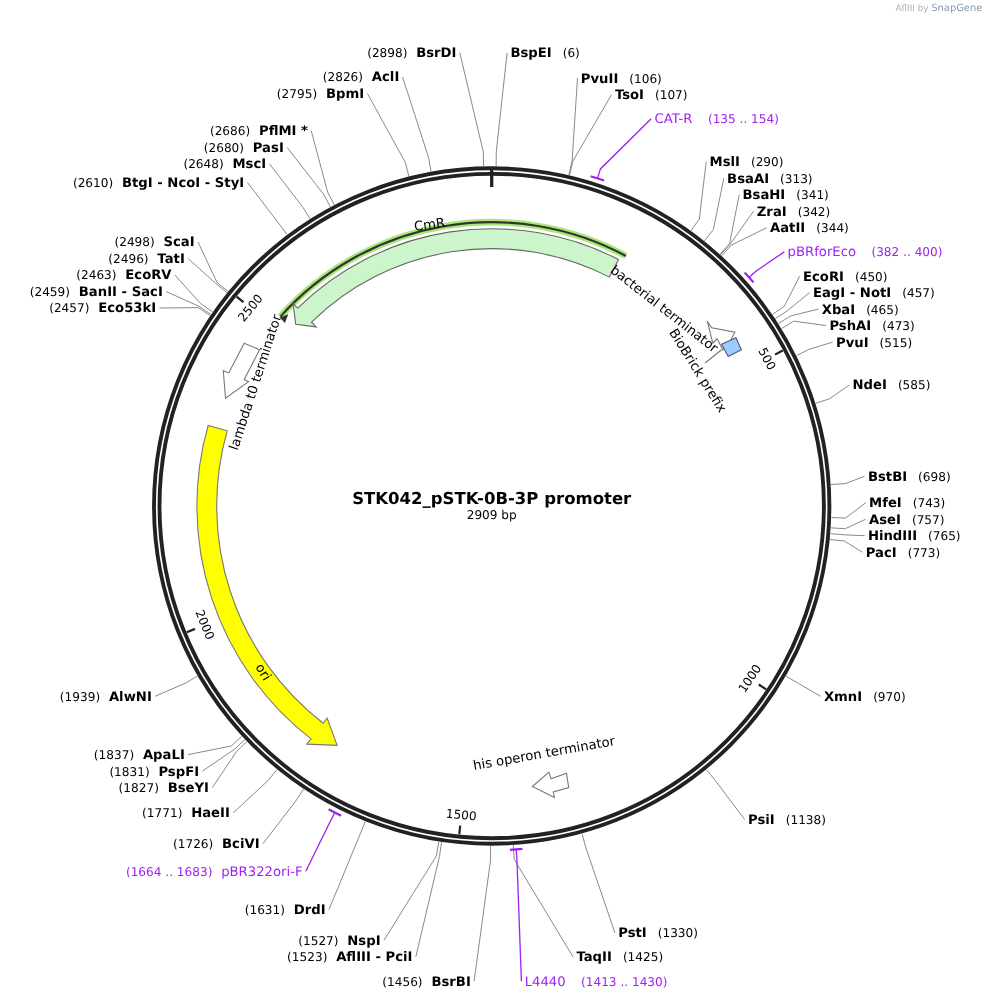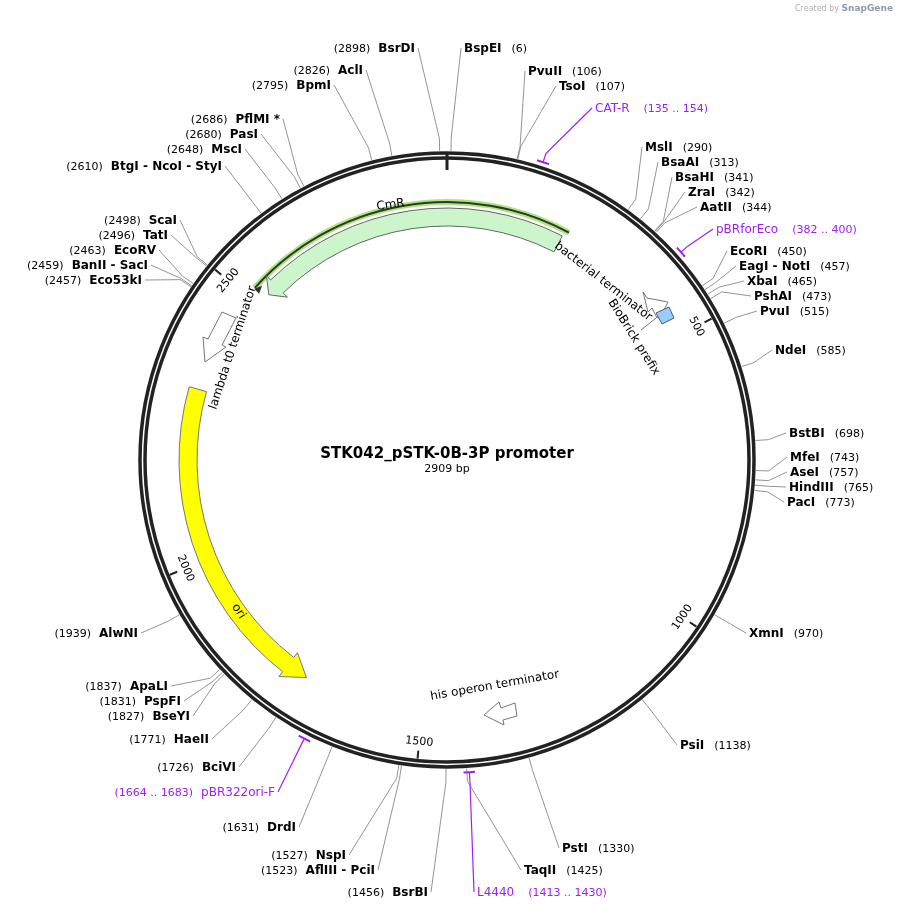--- a/index.html
+++ b/index.html
@@ -1,31 +1,31 @@
 <!DOCTYPE html>
 <html><head>
 <meta charset="utf-8">
 <style>
   html, body { margin:0; padding:0; background:#ffffff; }
   body { width:899px; height:914px; position:relative; overflow:hidden; font-family:"DejaVu Sans", sans-serif; }
   #map { position:absolute; left:0; top:0; }
   .credit { position:absolute; right:6px; top:3px; font-size:8px; color:#b0b0b0; font-family:"DejaVu Sans", sans-serif; }
-  .credit b { color:#8a9bb0; font-weight:bold; font-size:9px; }
+  .credit b { color:#8a9bb0; font-weight:normal; font-size:9px; }
   .enz { font-size:12px; font-weight:bold; fill:#000; }
   .pos { font-size:11px; fill:#000; }
   .primer { font-size:12px; fill:#a020f0; }
   .title { font-size:15px; font-weight:bold; }
   .sub { font-size:11px; }
   .flabel { font-size:12px; fill:#000; }
 </style>
 </head>
 <body>
 
 <div class="credit">
-  <span>Created by</span>
+  <span>AflIII by</span>
   <b>SnapGene</b>
 </div>
 
 <svg id="map" width="899" height="914" viewBox="0 0 899 914" xmlns="http://www.w3.org/2000/svg">
 
   <g>
     <circle cx="447" cy="460" r="307" fill="none" stroke="#222" stroke-width="3.5"></circle>
     <circle cx="447" cy="460" r="302" fill="none" stroke="#222" stroke-width="3.5"></circle>
   </g>
   <line x1="447" y1="154" x2="447" y2="170" stroke="#222" stroke-width="3"></line>

